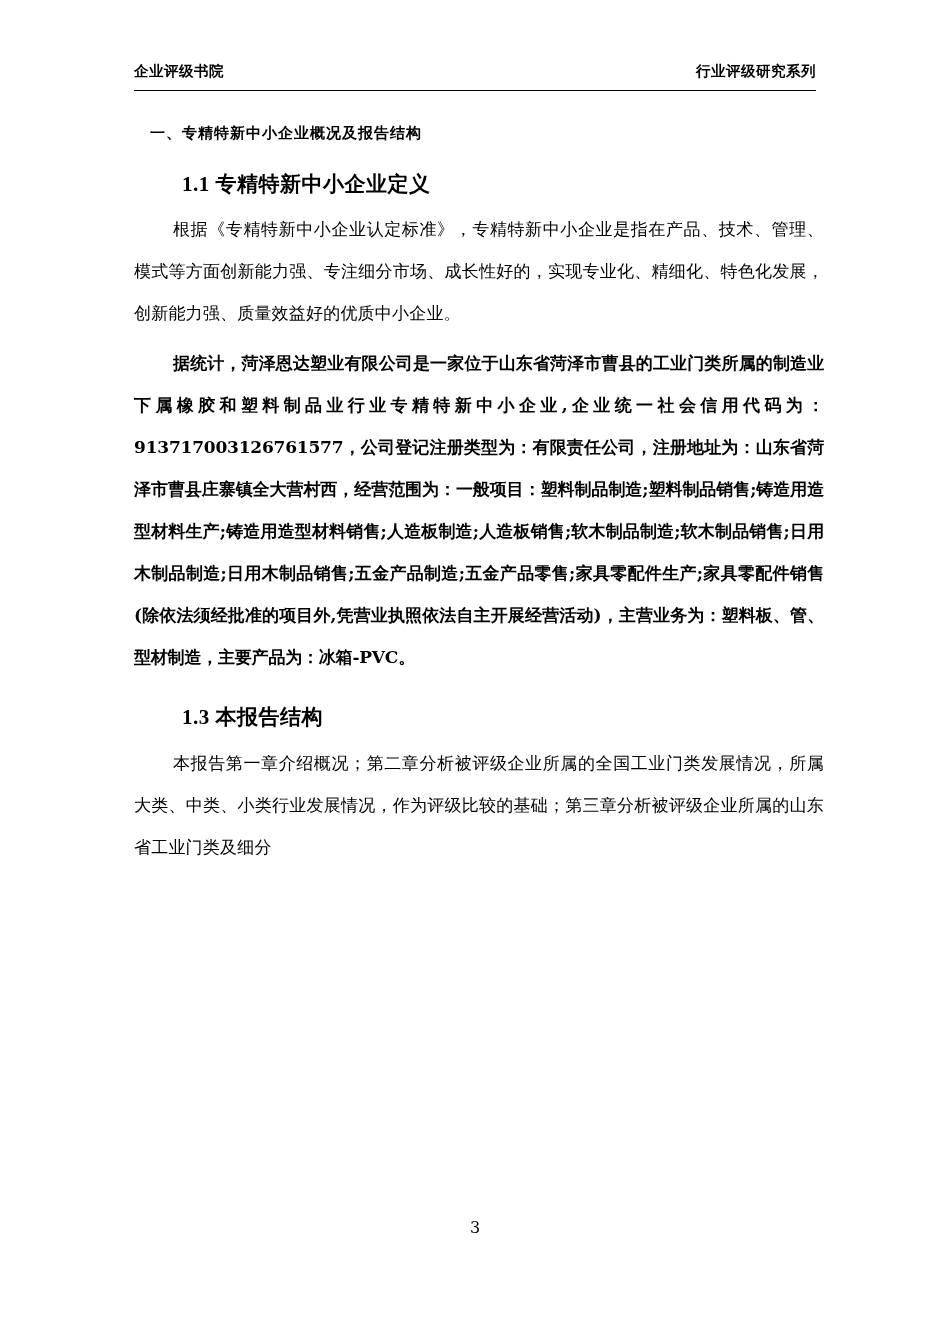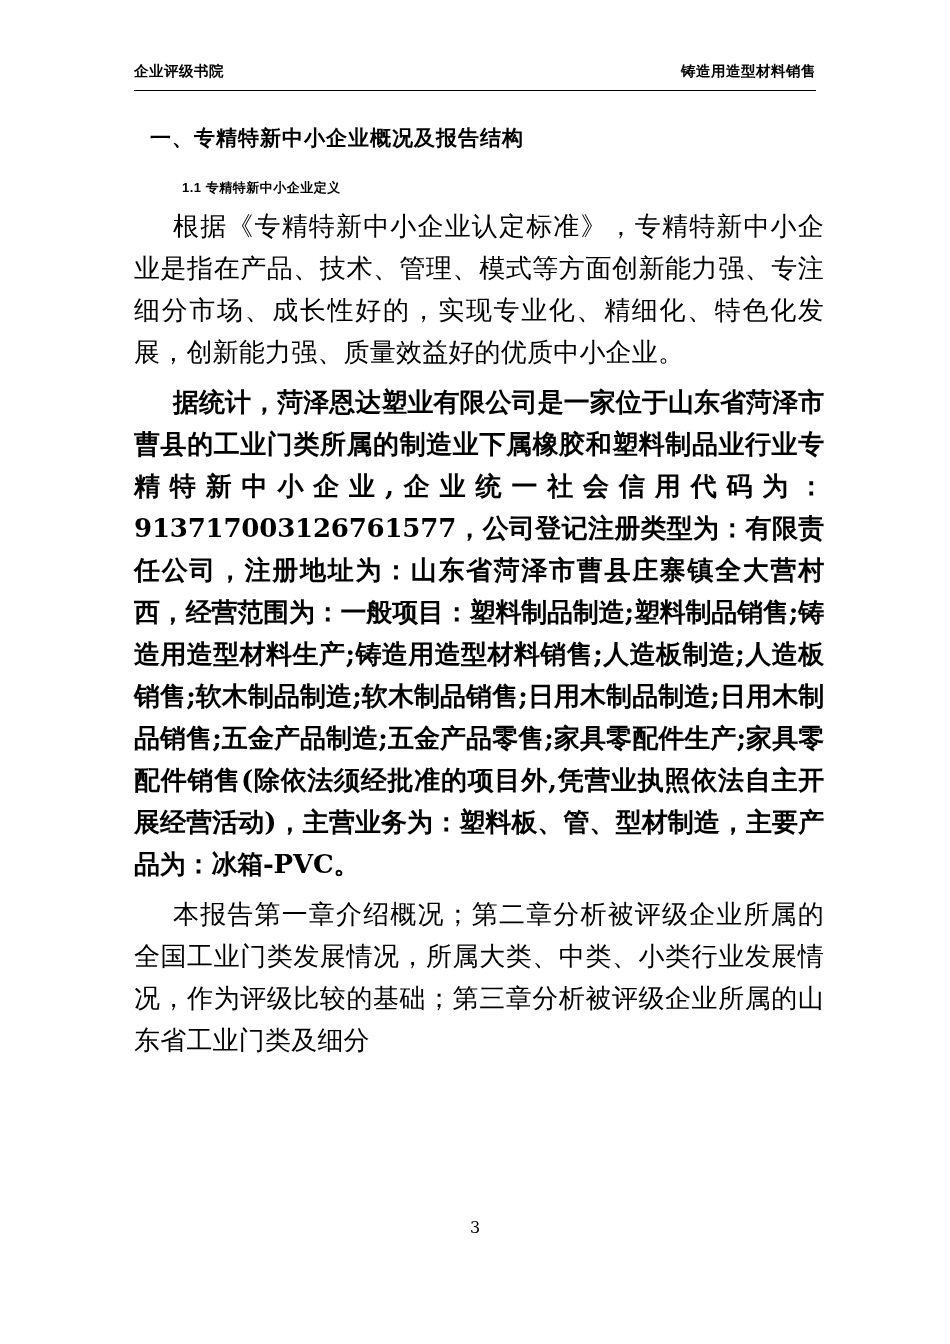--- a/index.html
+++ b/index.html
@@ -45,40 +45,40 @@
     height: 1px;
     background: #000;
   }
   .content {
     position: absolute;
     top: 108px;
     left: 134px;
     width: 690px;
   }
   h1.section-title {
-    font-family: Liberation Sans, sans-serif;
-    font-size: 21px;
+    font-family: Liberation Serif, serif;
+    font-size: 15px;
     font-weight: bold;
     margin: 14px 0 6px 0;
     padding-left: 16px;
     line-height: 1.5;
     letter-spacing: 1px;
   }
   h2.sub-title {
-    font-family: Liberation Sans, sans-serif;
-    font-size: 13px;
+    font-family: Liberation Serif, serif;
+    font-size: 21px;
     font-weight: bold;
     margin: 24px 0 4px 0;
     padding-left: 48px;
     line-height: 1.5;
     letter-spacing: 0.5px;
   }
   p.para {
     font-family: "DejaVu Serif", "Liberation Serif", serif;
-    font-size: 26px;
+    font-size: 17px;
     line-height: 42px;
     margin: 8px 0 0 0;
     text-indent: 39px;
     text-align: justify;
     text-justify: inter-ideograph;
     letter-spacing: 0.2px;
   }
   p.para.tight {
     letter-spacing: -0.2px;
     font-weight: bold;
@@ -93,32 +93,33 @@
     font-size: 16px;
   }
 </style>
 </head>
 <body>
 
 <div class="page">
 
   <div class="header">
     <span>企业评级书院</span>
-    <span>铸造用造型材料销售</span>
+    <span>行业评级研究系列</span>
   </div>
   <div class="header-rule"></div>
 
   <div class="content">
 
     <h1 class="section-title">一、专精特新中小企业概况及报告结构</h1>
 
     <h2 class="sub-title">1.1  专精特新中小企业定义</h2>
     <p class="para">根据《专精特新中小企业认定标准》，专精特新中小企业是指在产品、技术、管理、模式等方面创新能力强、专注细分市场、成长性好的，实现专业化、精细化、特色化发展，创新能力强、质量效益好的优质中小企业。</p>
 
     <p class="para tight">据统计，菏泽恩达塑业有限公司是一家位于山东省菏泽市曹县的工业门类所属的制造业下属橡胶和塑料制品业行业专精特新中小企业,企业统一社会信用代码为：913717003126761577，公司登记注册类型为：有限责任公司，注册地址为：山东省菏泽市曹县庄寨镇全大营村西，经营范围为：一般项目：塑料制品制造;塑料制品销售;铸造用造型材料生产;铸造用造型材料销售;人造板制造;人造板销售;软木制品制造;软木制品销售;日用木制品制造;日用木制品销售;五金产品制造;五金产品零售;家具零配件生产;家具零配件销售(除依法须经批准的项目外,凭营业执照依法自主开展经营活动)，主营业务为：塑料板、管、型材制造，主要产品为：冰箱-PVC。</p>
 
+    <h2 class="sub-title">1.3  本报告结构</h2>
     <p class="para">本报告第一章介绍概况；第二章分析被评级企业所属的全国工业门类发展情况，所属大类、中类、小类行业发展情况，作为评级比较的基础；第三章分析被评级企业所属的山东省工业门类及细分</p>
 
   </div>
 
   <div class="page-number">3</div>
 
 </div>
 
 </body></html>

